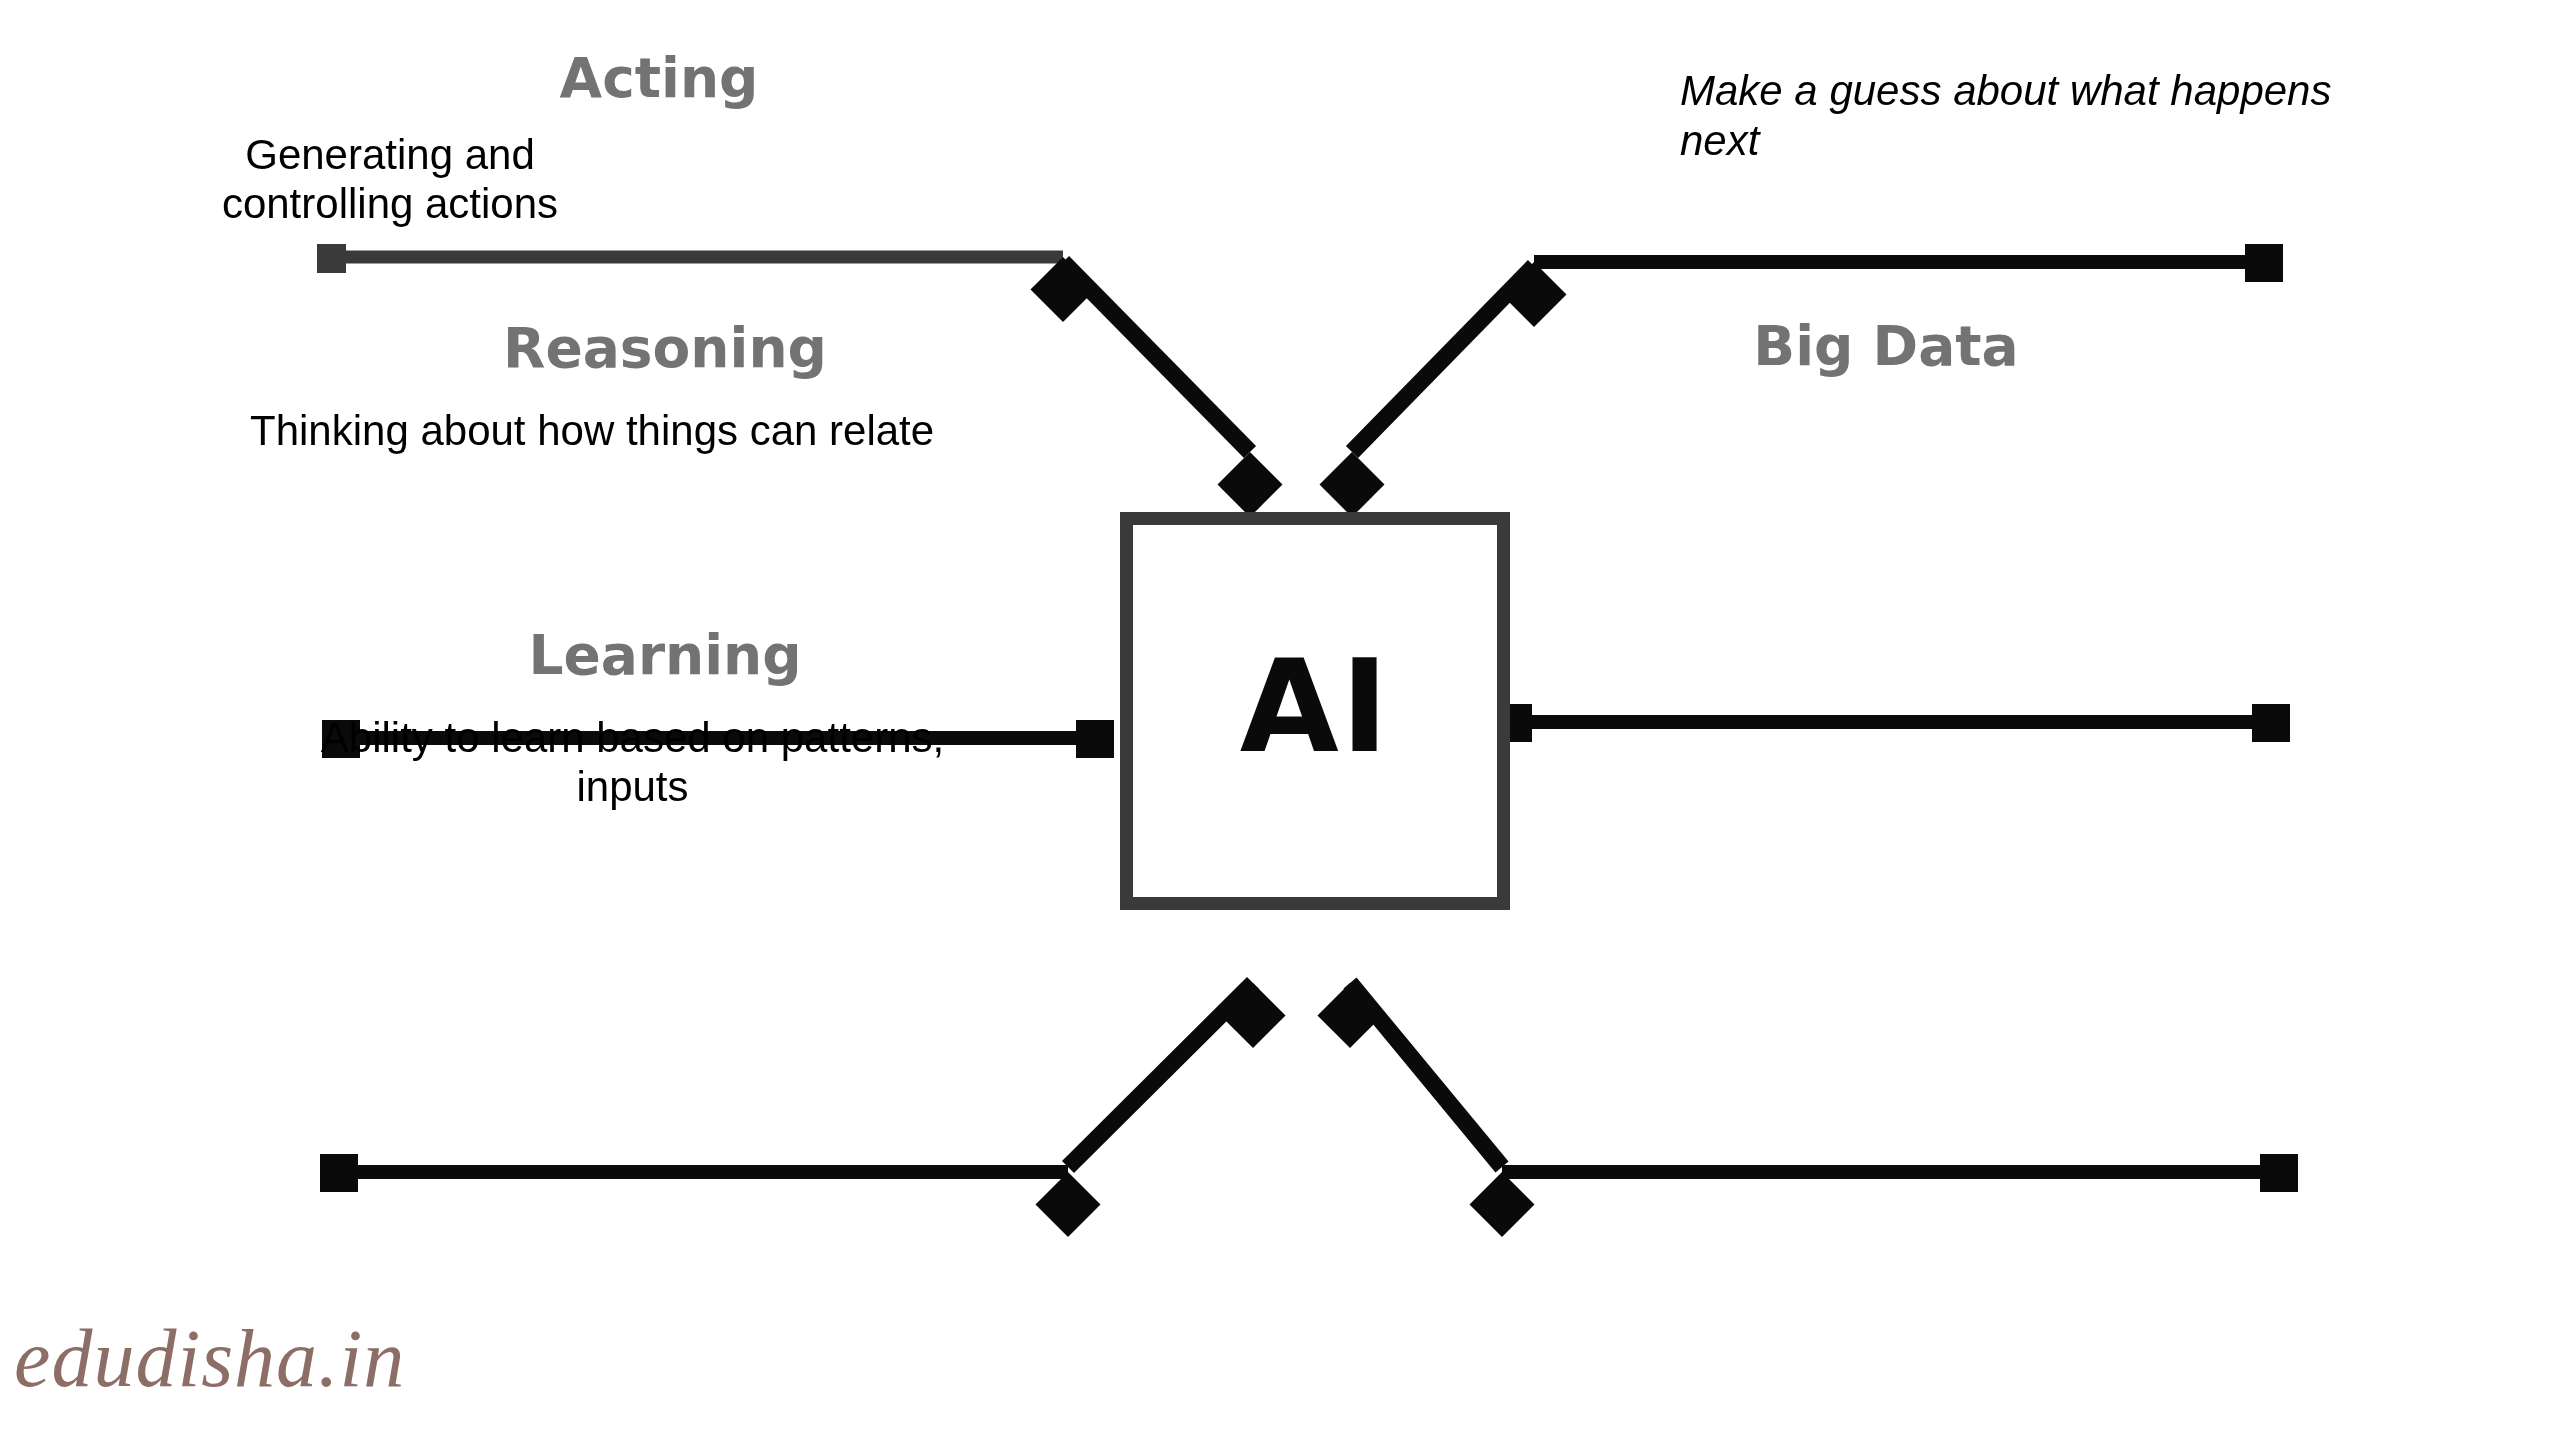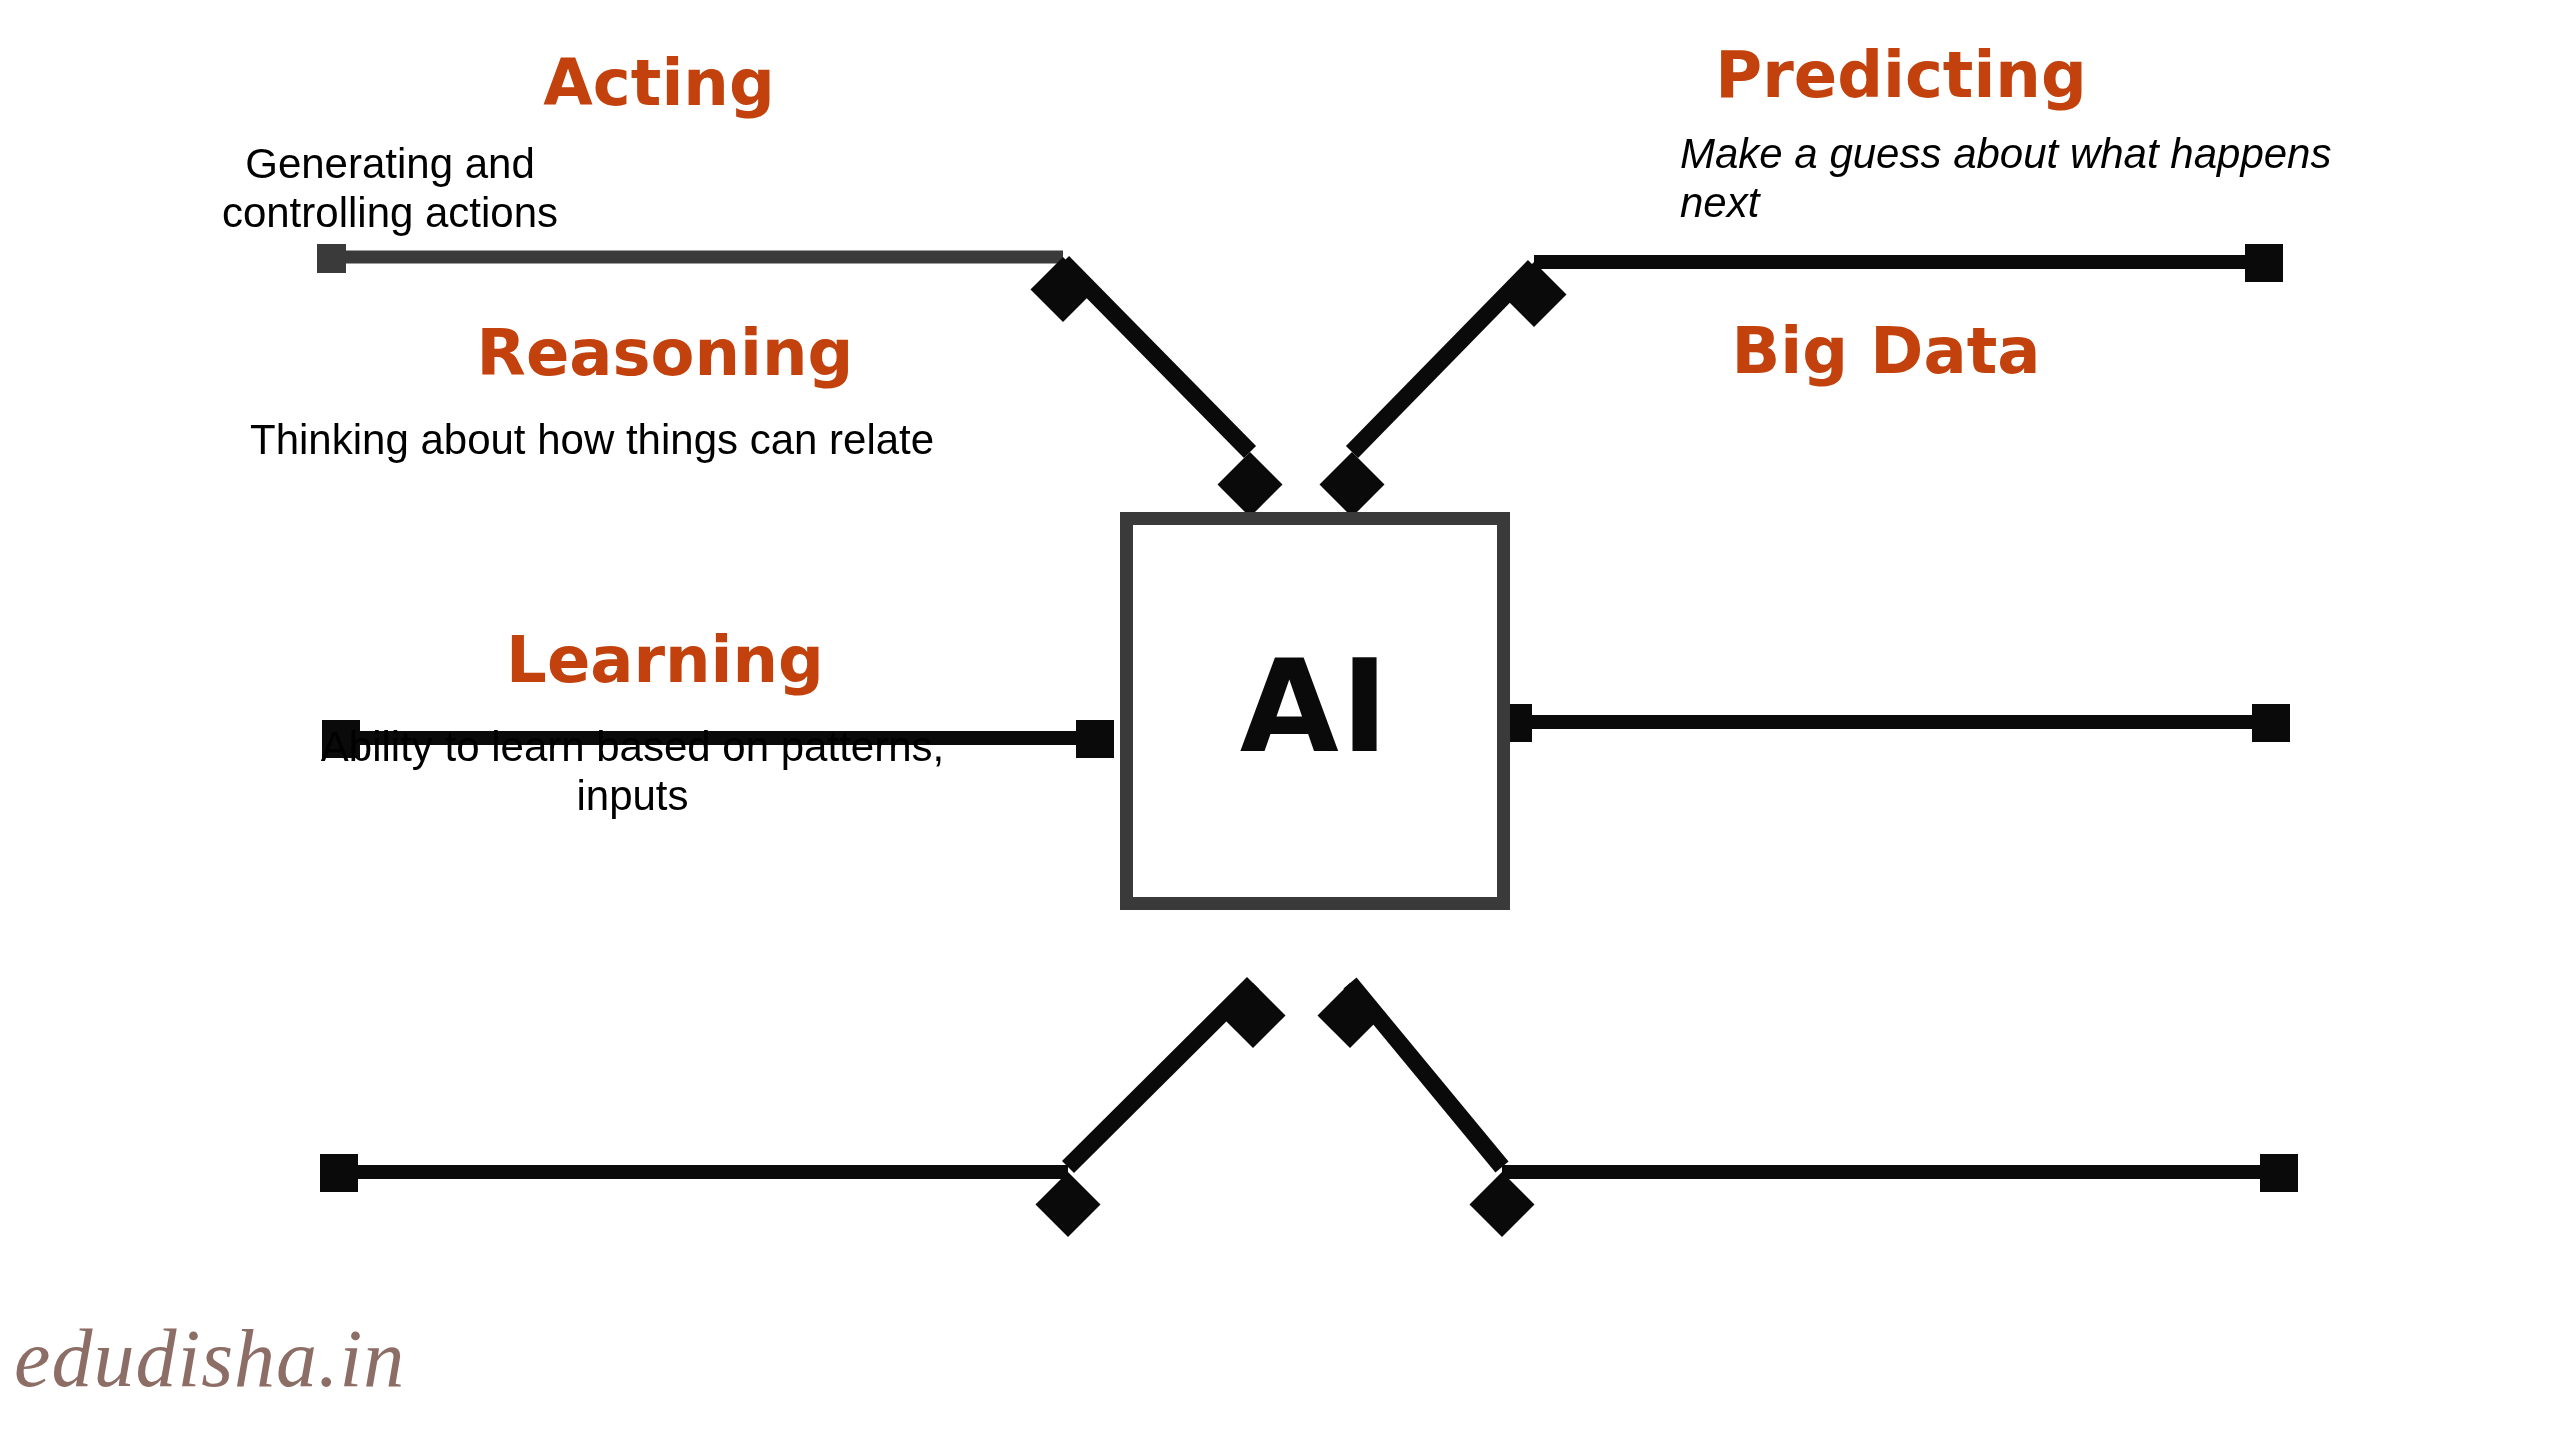--- a/index.html
+++ b/index.html
@@ -50,23 +50,23 @@
   }
 
   
   .branch {
     position: absolute;
     box-sizing: border-box;
   }
   .branch-title {
     font-family: "DejaVu Sans", sans-serif;
     font-weight: bold;
-    font-size: 64px;
+    font-size: 55px;
     line-height: 0.98;
-    color: #c2410c;
+    color: #737373;
     white-space: nowrap;
     margin: 0;
   }
   .branch-desc {
     font-family: "Liberation Sans", sans-serif;
     font-weight: 400;
     font-size: 42px;
     line-height: 1.18;
     color: #000000;
     margin: 0;
@@ -166,21 +166,20 @@
   <div class="center-node">
     <span class="center-label">AI</span>
   </div>
 
   <div class="branch" id="branch-acting">
     <div class="branch-title">Acting</div>
     <div class="branch-desc">Generating and controlling actions</div>
   </div>
 
   <div class="branch" id="branch-predicting">
-    <div class="branch-title">Predicting</div>
     <div class="branch-desc">Make a guess about what happens next</div>
   </div>
 
   <div class="branch" id="branch-reasoning">
     <div class="branch-title">Reasoning</div>
     <div class="branch-desc">Thinking about how things can relate</div>
   </div>
 
   <div class="branch" id="branch-bigdata">
     <div class="branch-title">Big Data</div>

